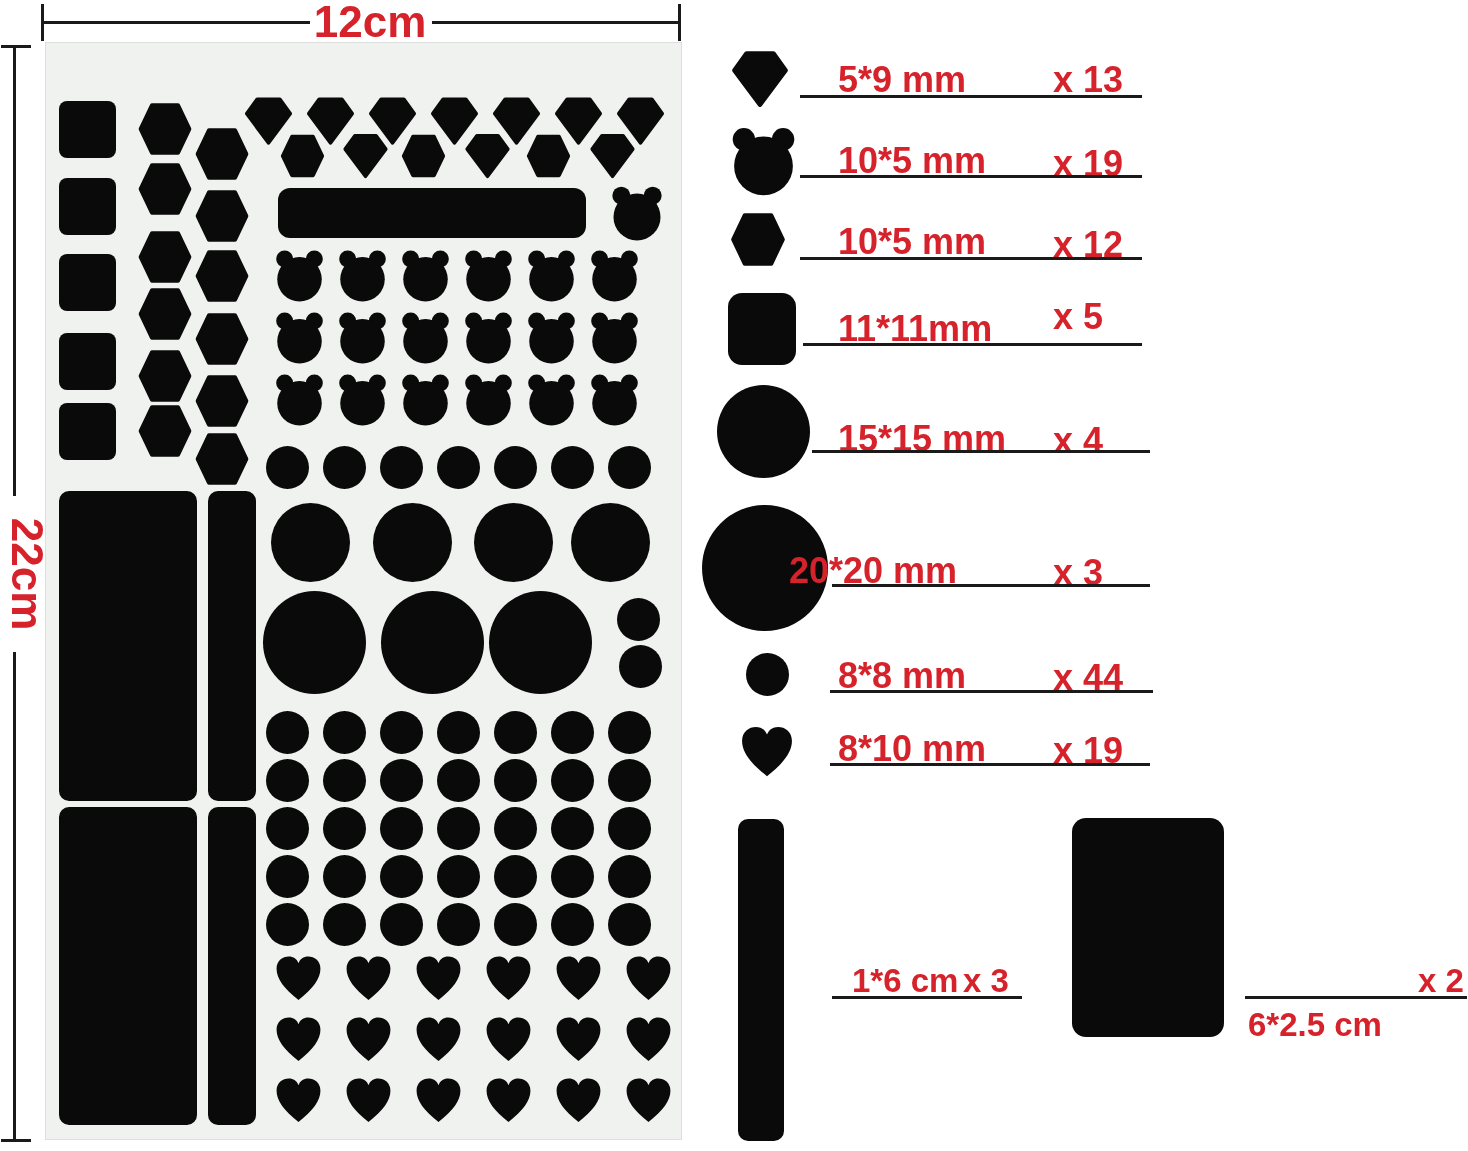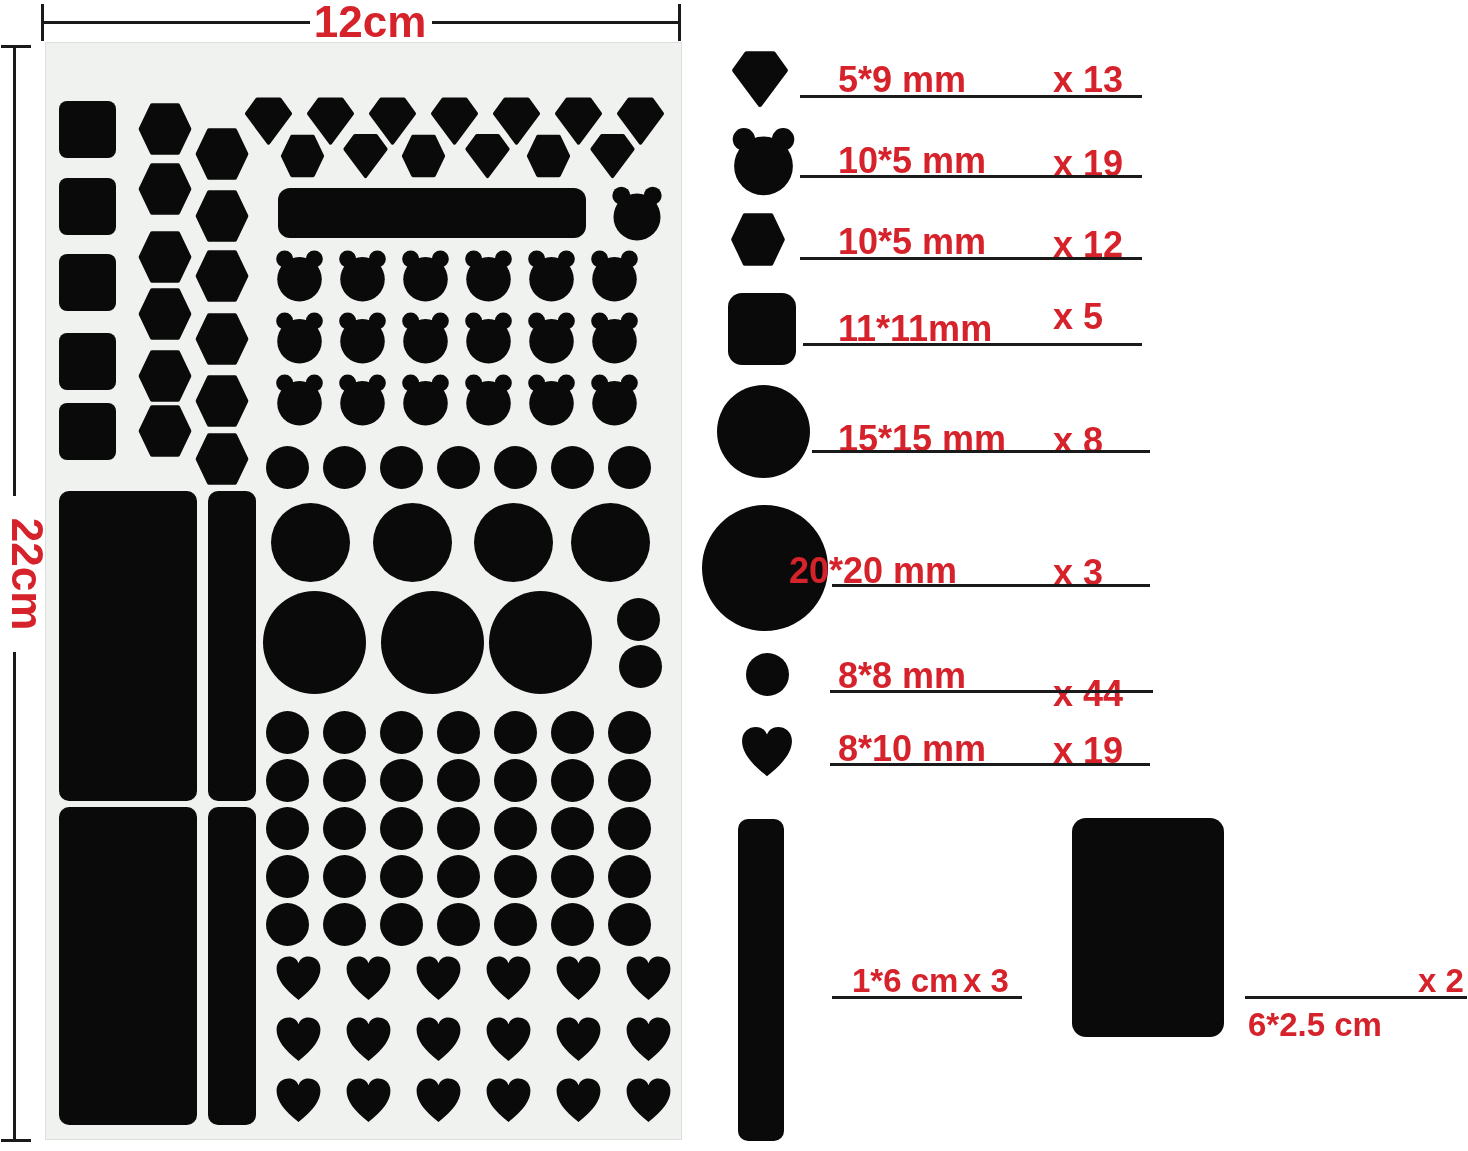--- a/index.html
+++ b/index.html
@@ -370,35 +370,35 @@
     <div>
       <div class="blk" style="left:728px;top:293px;width:68px;height:72px;border-radius:14px"></div>
       <div class="red" style="left:838px;top:311px">11*11mm</div>
       <div class="red" style="left:1053px;top:299px">x 5</div>
       <div class="uline" style="left:803px;top:343px;width:339px"></div>
     </div>
 
     <div>
       <div class="blk" style="left:717px;top:385px;width:93px;height:93px;border-radius:50%"></div>
       <div class="red" style="left:838px;top:421px">15*15 mm</div>
-      <div class="red" style="left:1053px;top:423px">x 8</div>
+      <div class="red" style="left:1053px;top:423px">x 4</div>
       <div class="uline" style="left:812px;top:450px;width:338px"></div>
     </div>
 
     <div>
       <div class="blk" style="left:702px;top:505px;width:126px;height:126px;border-radius:50%"></div>
       <div class="red" style="left:789px;top:553px">20*20 mm</div>
       <div class="red" style="left:1053px;top:555px">x 3</div>
       <div class="uline" style="left:832px;top:584px;width:318px"></div>
     </div>
 
     <div>
       <div class="blk" style="left:746px;top:653px;width:43px;height:43px;border-radius:50%"></div>
       <div class="red" style="left:838px;top:658px">8*8 mm</div>
-      <div class="red" style="left:1053px;top:676px">x 44</div>
+      <div class="red" style="left:1053px;top:660px">x 44</div>
       <div class="uline" style="left:830px;top:690px;width:323px"></div>
     </div>
 
     <div>
       <svg class="svgshape" style="left:735px;top:724px;width:64px;height:58px" viewBox="0 0 100 100">
         <path d="M50 90 C22 68 7 49 7 29 C7 13 19 5 31 5 C40 5 47 10 50 18 C53 10 60 5 69 5 C81 5 93 13 93 29 C93 49 78 68 50 90 Z" fill="#0a0a0a"></path>
         </svg>
       <div class="red" style="left:838px;top:731px">8*10 mm</div>
       <div class="red" style="left:1053px;top:733px">x 19</div>
       <div class="uline" style="left:830px;top:763px;width:320px"></div>

